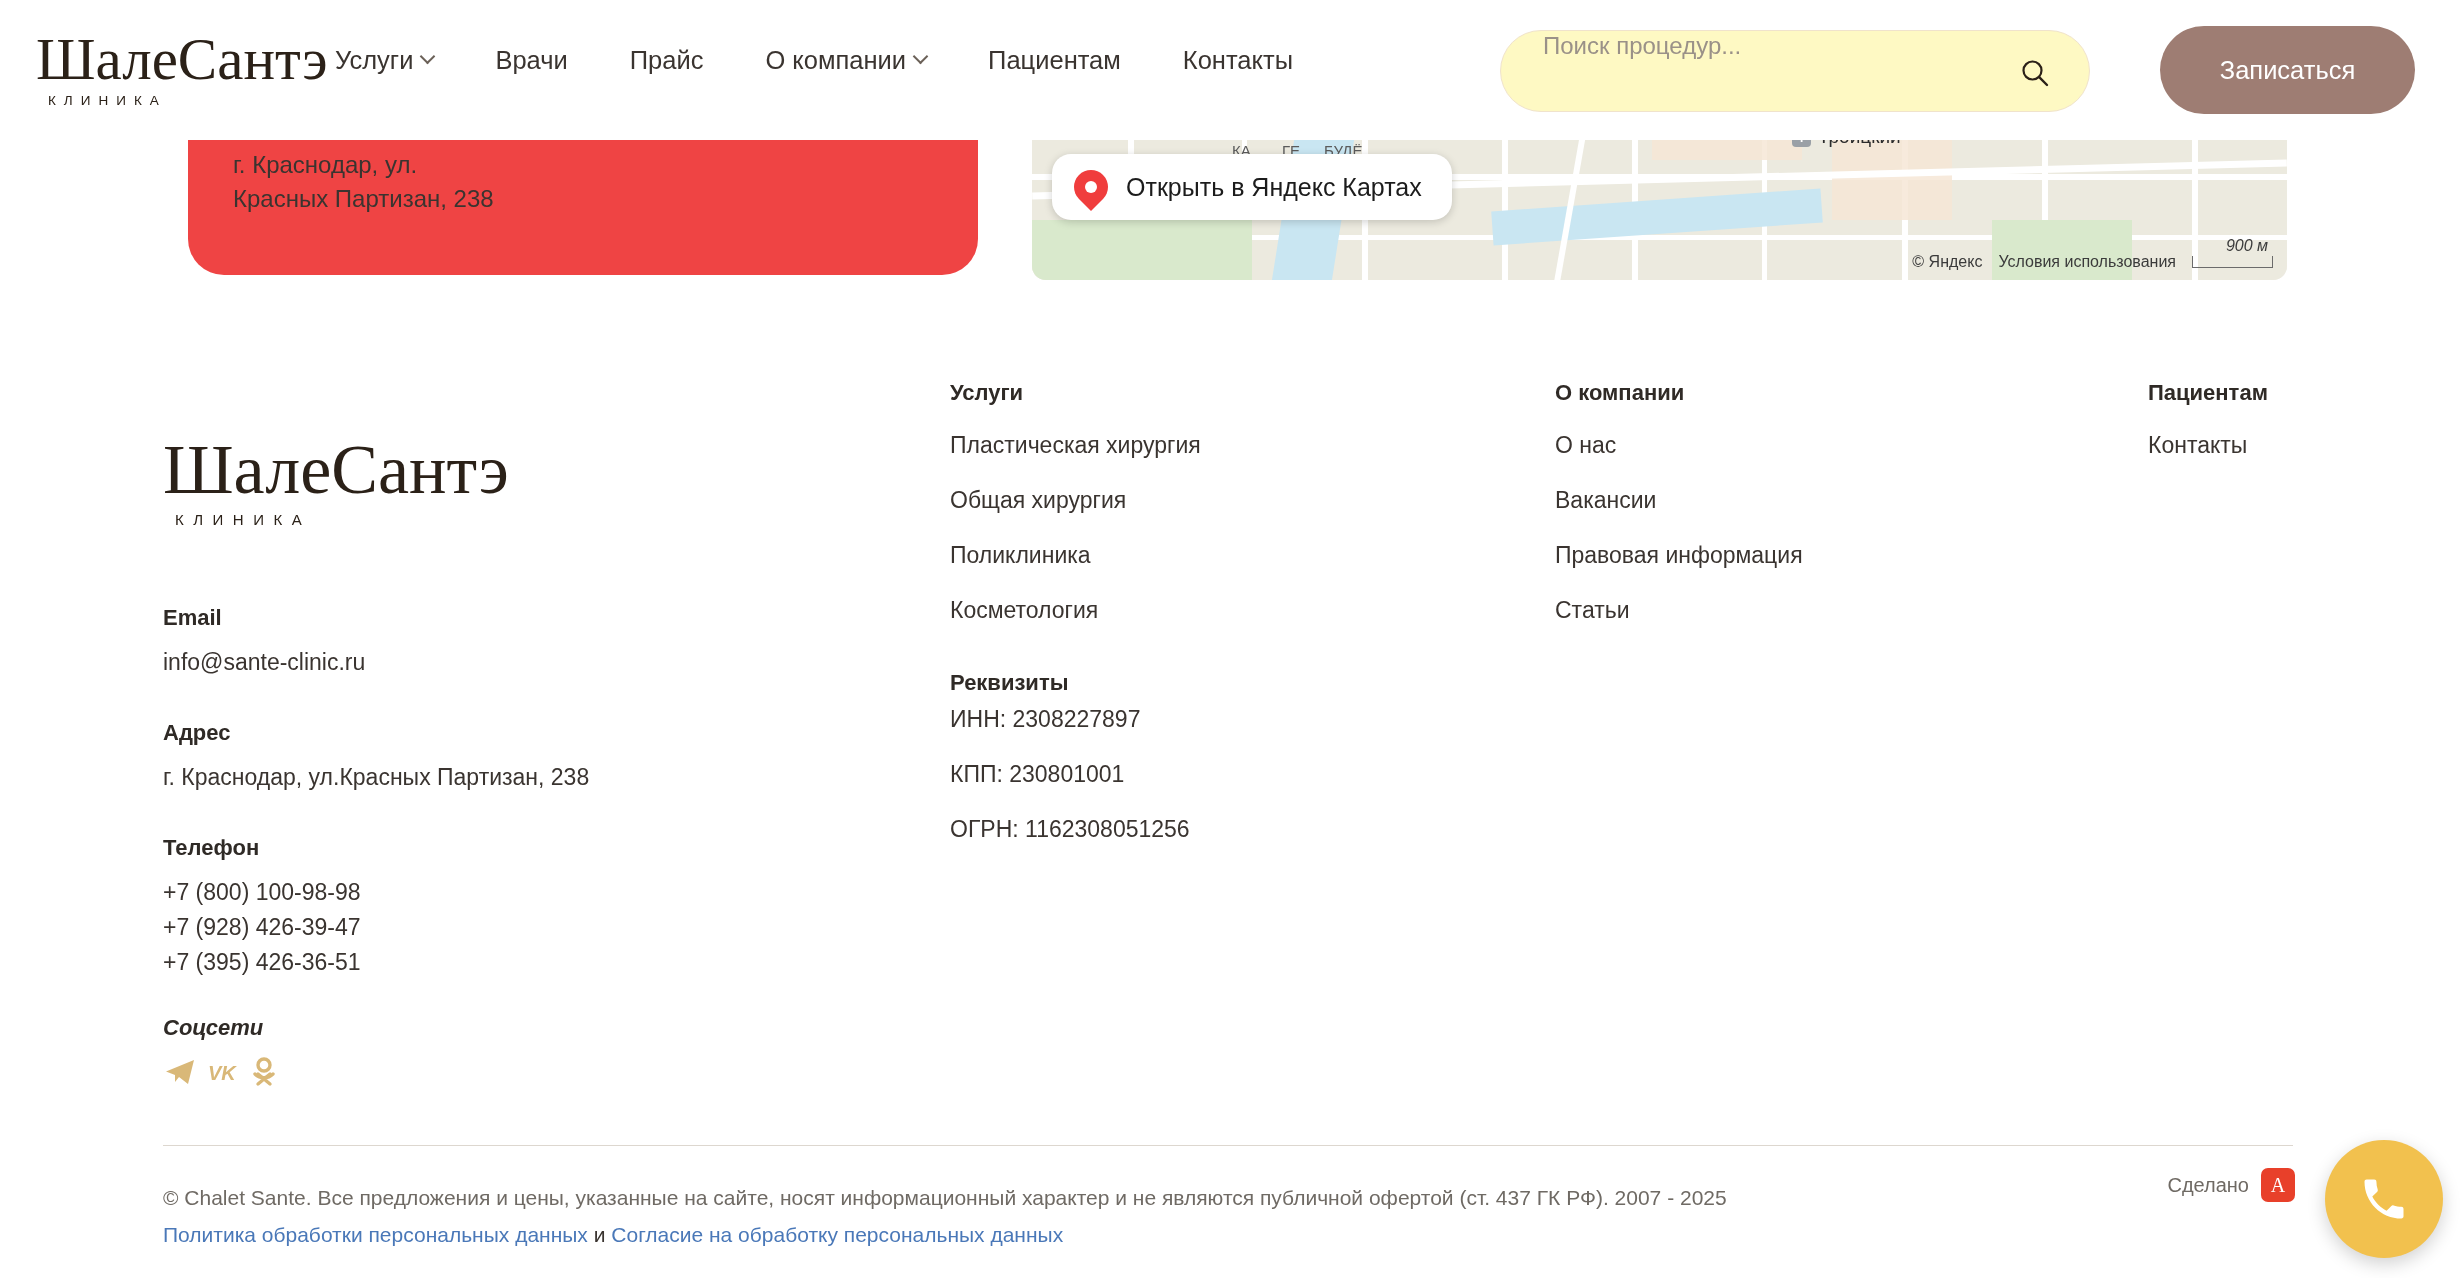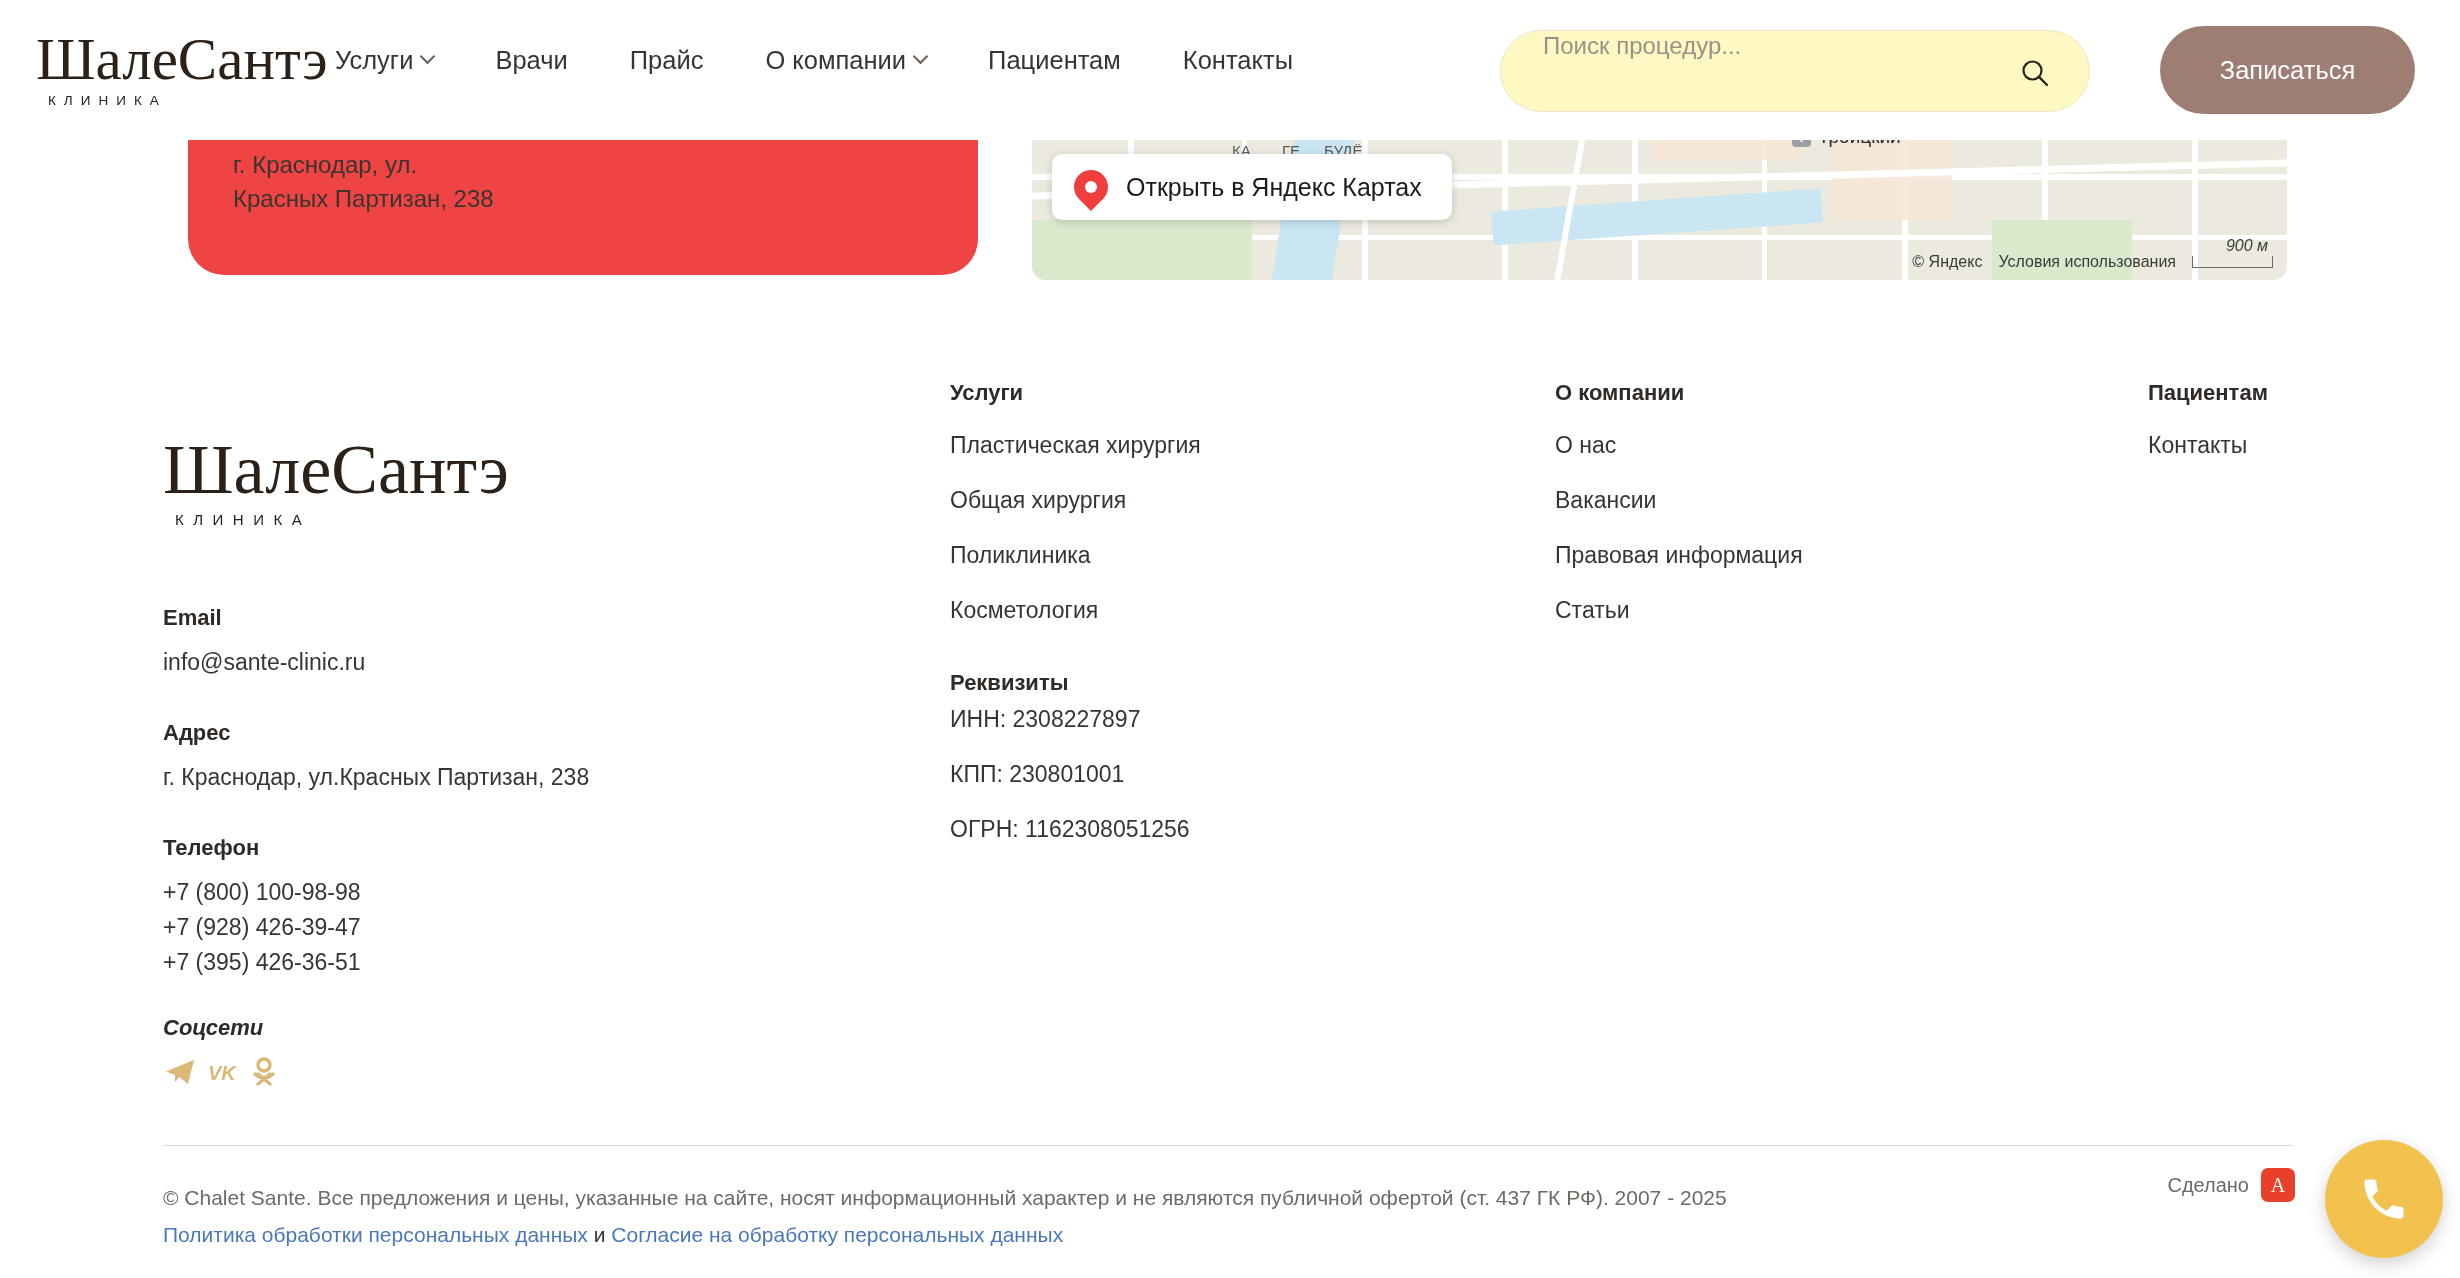--- a/index.html
+++ b/index.html
@@ -114,21 +114,21 @@
   .map-poi {
     position: absolute; font-size: 19px; color: #2c2c2c; display: flex; align-items: center; gap: 7px;
   }
   .poi-dot {
     width: 19px; height: 19px; border-radius: 4px; background: #9aa0a6;
     display: inline-flex; align-items: center; justify-content: center;
     color: #fff; font-size: 14px; line-height: 1;
   }
   .map-open-btn {
     position: absolute; left: 20px; top: 74px; width: 400px; height: 66px;
-    background: #ffffff; border-radius: 10px; box-shadow: 0 2px 8px rgba(0,0,0,.18);
+    background: #ffffff; border-radius: 19px; box-shadow: 0 2px 8px rgba(0,0,0,.18);
     display: flex; align-items: center; cursor: pointer;
   }
   .map-pin {
     width: 34px; height: 34px; border-radius: 50% 50% 50% 0;
     background: #f03d3d; transform: rotate(-45deg); margin-left: 22px;
     display: inline-block; position: relative;
   }
   .map-pin::after {
     content: ""; position: absolute; left: 11px; top: 11px;
     width: 12px; height: 12px; border-radius: 50%; background: #fff;

